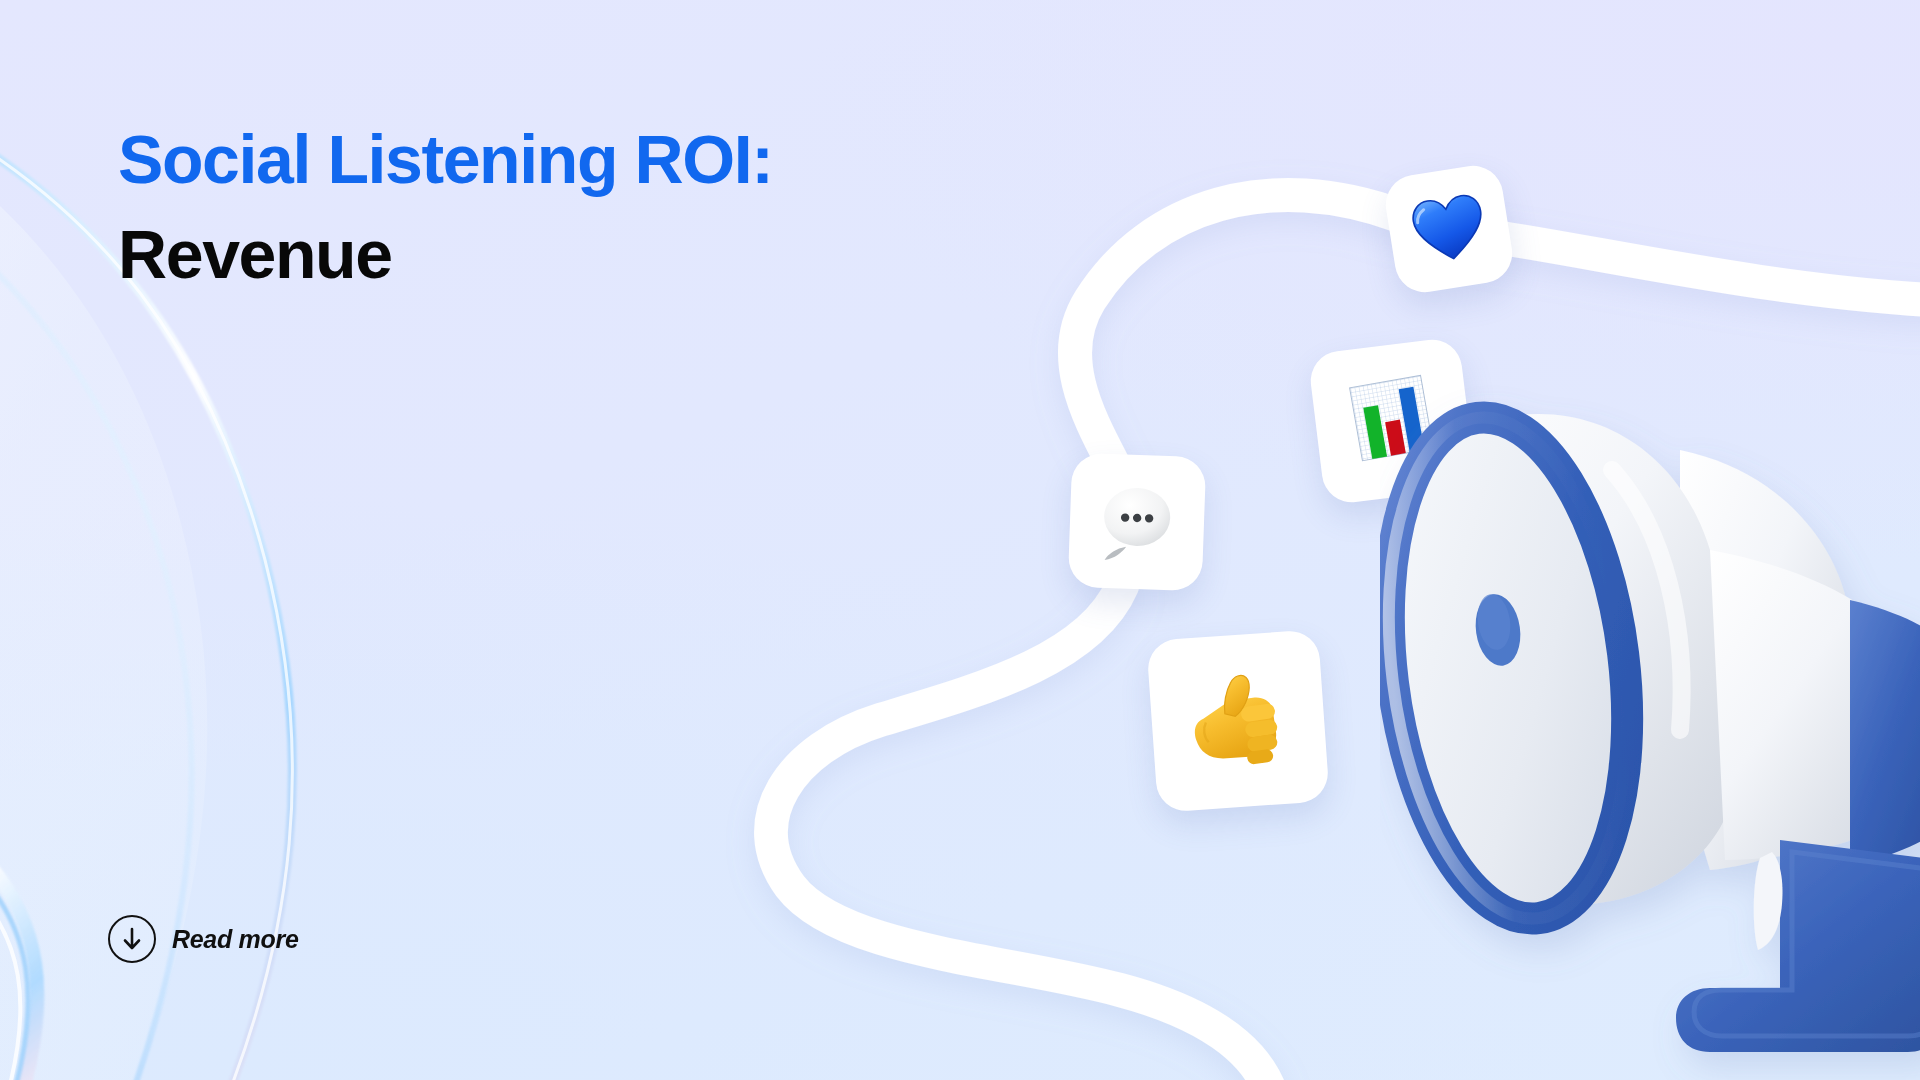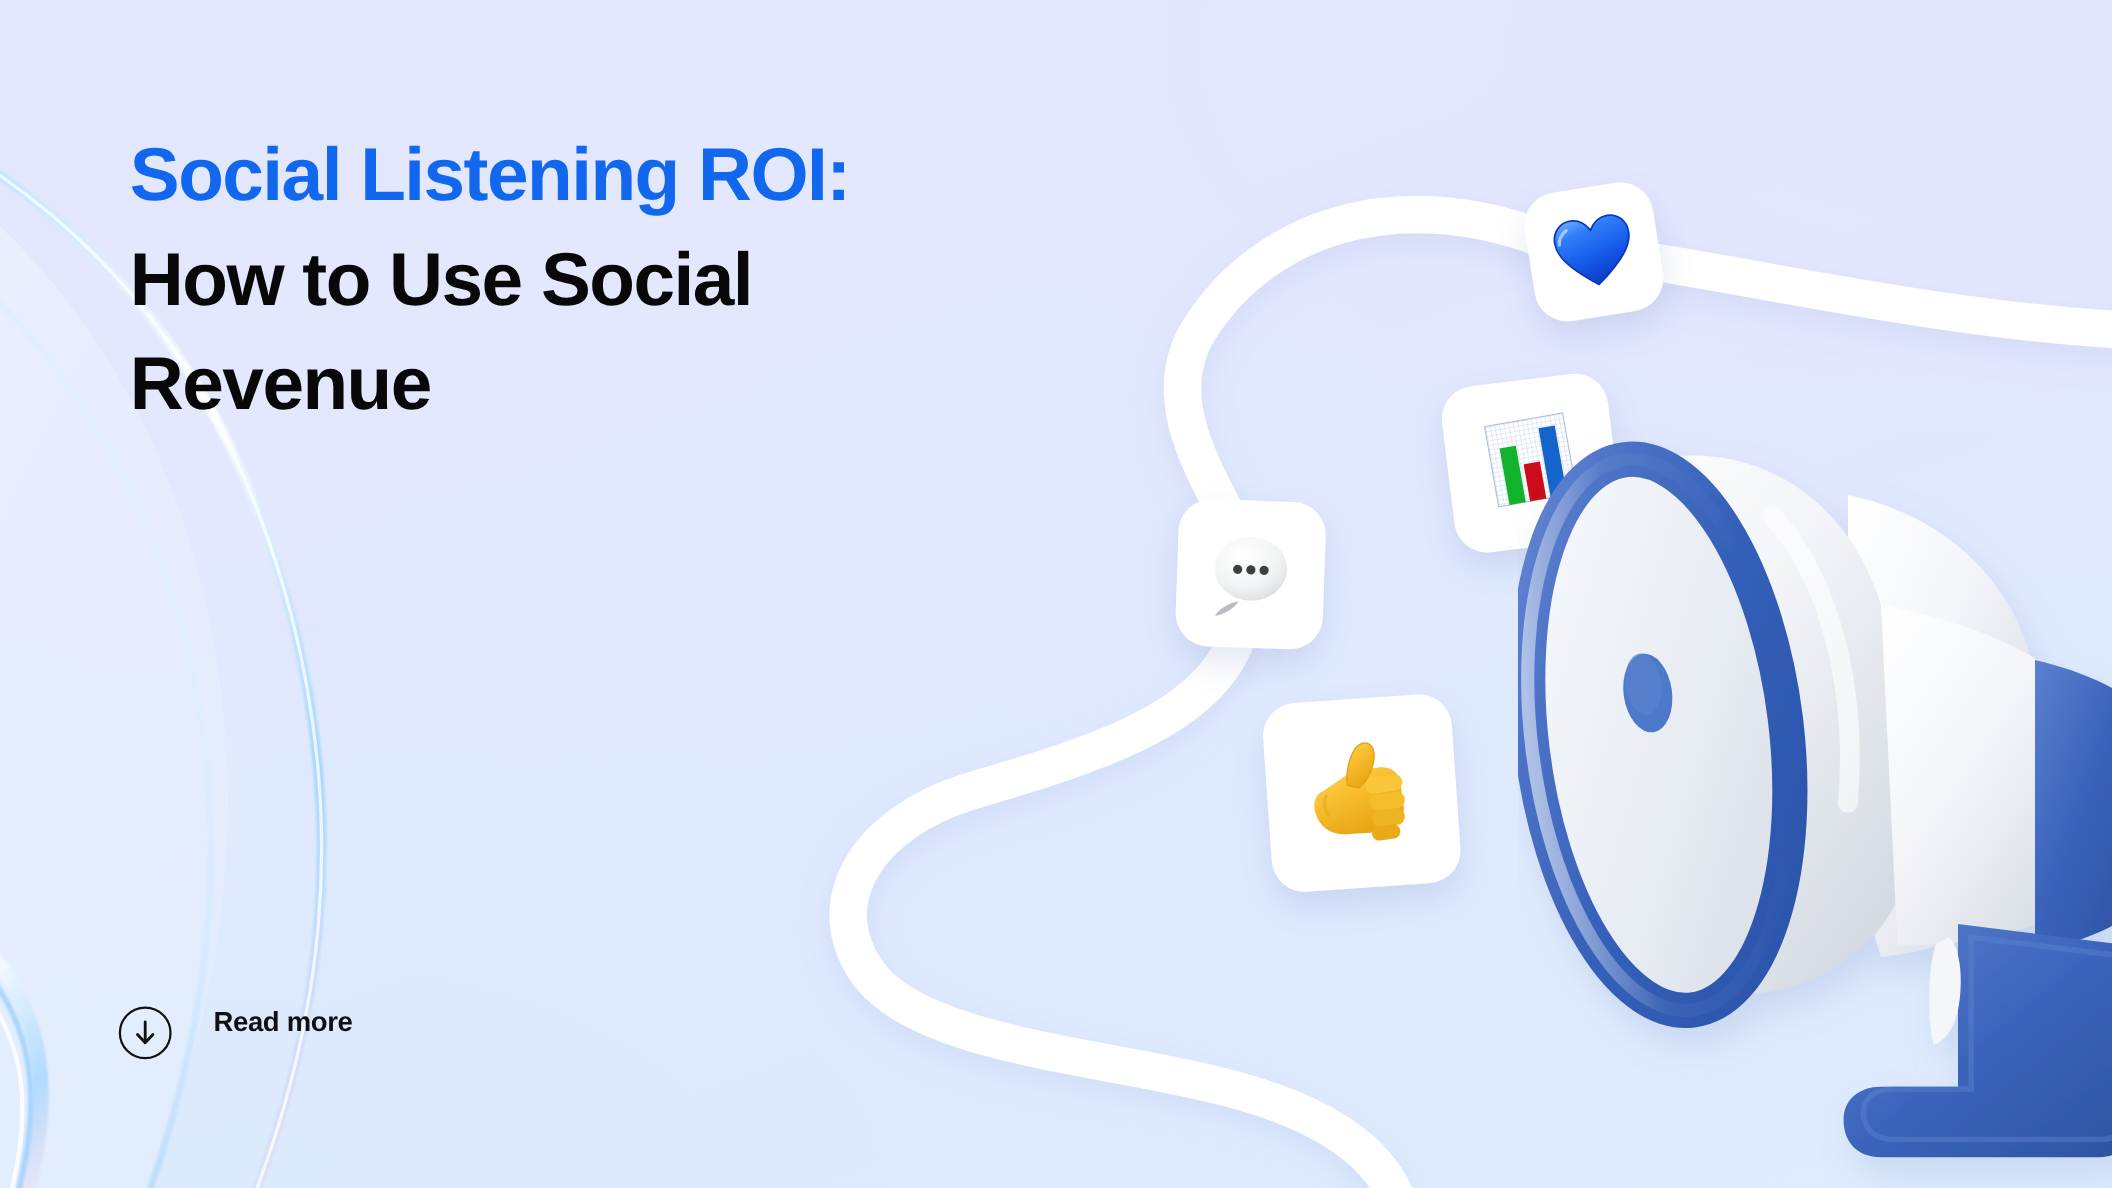--- a/index.html
+++ b/index.html
@@ -40,23 +40,24 @@
     color:#0a0a0a;
     font-family:"Liberation Sans", sans-serif;
   }
   #headline .eyebrow { color:#1168ef; display:block; }
   #headline .rest { color:#080808; display:block; }
 
   
   #read-more {
     position:absolute;
     left:108px; top:915px;
-    display:flex; align-items:flex-start; gap:38px;
+    display:flex; align-items:center; gap:16px;
     z-index:40;
     cursor:pointer;
+    font-style:italic;
   }
   #read-more-icon {
     width:48px; height:48px;
     border:2.6px solid #111; border-radius:50%;
     display:flex; align-items:center; justify-content:center;
     flex:0 0 auto;
   }
   #read-more-label {
     font-size:25px; font-weight:700; color:#101010;
     letter-spacing:-0.3px;
@@ -319,21 +320,20 @@
         <rect x="60" y="87" width="26" height="13" rx="6.5" fill="#e8aa18"></rect>
 
         <path d="M24,52 C 20,58 20,66 24,72" fill="none" stroke="#e4a71b" stroke-width="2.4" opacity=".6"></path>
       </g>
     </svg>
   </div>
 
   <div id="text-block">
     <h1 id="headline">
       <span class="eyebrow">Social Listening ROI:</span>
-      <span class="rest">How to Use Social</span>
       <span class="rest">Revenue</span>
     </h1>
   </div>
 
   <div id="read-more">
     <span id="read-more-icon">
       <svg width="22" height="24" viewBox="0 0 22 24" aria-hidden="true">
         <path d="M11,2 L11,20 M4,13.5 L11,21 L18,13.5" fill="none" stroke="#111" stroke-width="2.6" stroke-linecap="round" stroke-linejoin="round"></path>
       </svg>
     </span>

